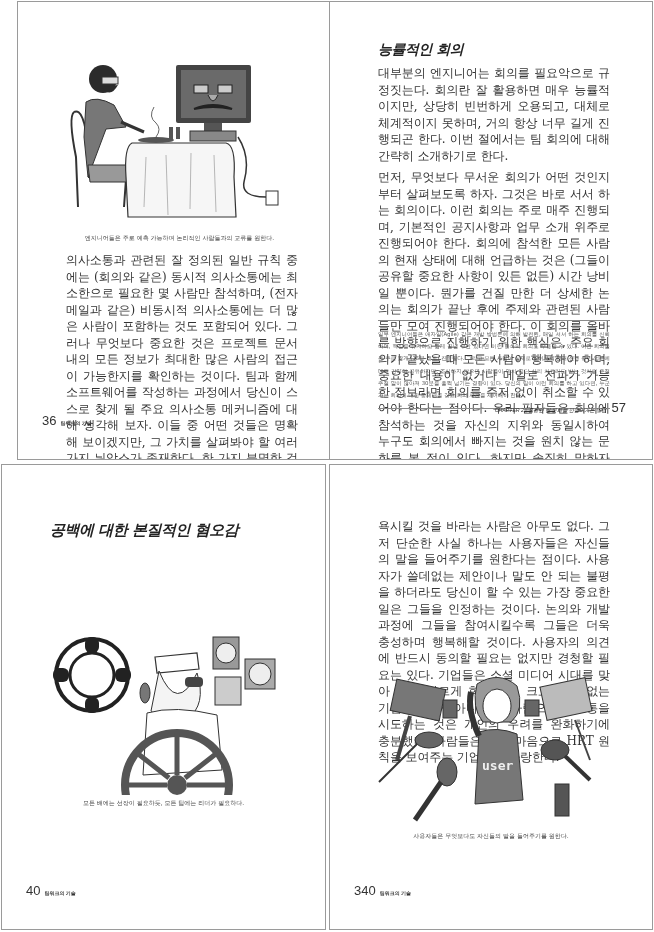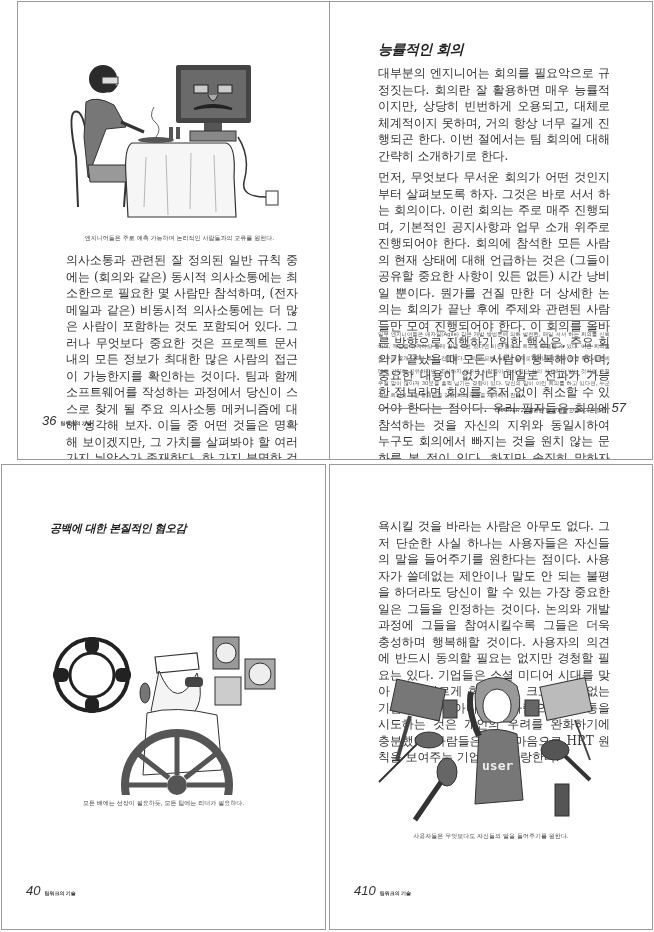--- a/index.html
+++ b/index.html
@@ -8,21 +8,21 @@
   #p52 { left: 1px; top: 1px; width: 325px; height: 459px; margin-left: 16px; }
   #p57 { left: 329px; top: 1px; width: 324px; height: 459px; }
   #p80 { left: 1px; top: 464px; width: 325px; height: 466px; }
   #p220 { left: 329px; top: 464px; width: 324px; height: 466px; padding-left: 48px; }
 
   .body-text { position: absolute; left: 48px; width: 232px; font-size: 12px; line-height: 16.5px; letter-spacing: -0.1px; color: #333; text-align: justify; }
   .body-text p { margin: 0 0 5px 0; }
   .caption { position: absolute; left: 0; right: 0; text-align: center; font-size: 6px; color: #444; }
   .heading { position: absolute; left: 48px; font-family: "DejaVu Sans", sans-serif; font-style: italic; font-weight: bold; color: #222; letter-spacing: -0.5px; }
   .folio { position: absolute; bottom: 30px; font-family: "Liberation Sans", sans-serif; color: #333; }
-  .folio .num { font-size: 13px; font-weight: 300; font-style: italic; }
+  .folio .num { font-size: 13px; font-weight: 300; }
   .folio .book { font-size: 5px; margin-left: 4px; font-weight: bold; }
   .left-folio { left: 24px; }
   .right-folio { right: 26px; }
   .right-folio .chap { font-size: 5.2px; margin-right: 5px; font-style: italic; }
 
   .note-box { position: absolute; left: 48px; width: 232px; border-top: 1.5px solid #8a8a8a; border-bottom: 1.5px solid #8a8a8a; padding: 7px 0; font-family: "DejaVu Sans", sans-serif; font-size: 5.4px; line-height: 12.2px; color: #555; text-align: justify; }
 
   .illus { position: absolute; }
 </style>
 </head>
@@ -75,21 +75,21 @@
     <p>대부분의 엔지니어는 회의를 필요악으로 규정짓는다. 회의란 잘 활용하면 매우 능률적이지만, 상당히 빈번하게 오용되고, 대체로 체계적이지 못하며, 거의 항상 너무 길게 진행되곤 한다. 이번 절에서는 팀 회의에 대해 간략히 소개하기로 한다.</p>
     <p>먼저, 무엇보다 무서운 회의가 어떤 것인지부터 살펴보도록 하자. 그것은 바로 서서 하는 회의이다. 이런 회의는 주로 매주 진행되며, 기본적인 공지사항과 업무 소개 위주로 진행되어야 한다. 회의에 참석한 모든 사람의 현재 상태에 대해 언급하는 것은 (그들이 공유할 중요한 사항이 있든 없든) 시간 낭비일 뿐이다. 뭔가를 건질 만한 더 상세한 논의는 회의가 끝난 후에 주제와 관련된 사람들만 모여 진행되어야 한다. 이 회의를 올바른 방향으로 진행하기 위한 핵심은, 주요 회의가 끝났을 때 모든 사람이 행복해야 하며, 중요한 내용이 없거나 메일로 전파가 가능한 정보라면 회의를 주저 없이 취소할 수 있어야 한다는 점이다. 우리 필자들은 회의에 참석하는 것을 자신의 지위와 동일시하여 누구도 회의에서 빠지는 것을 원치 않는 문화를 본 적이 있다. 하지만 솔직히 말하자면, 그건 미친 짓이다.</p>
   </div>
   <div class="note-box" style="top:318px">일부 엔지니어들은 애자일(Agile) 같은 개발 방법론에 의해 발전된, 매일 서서 하는 회의를 신뢰하며, 핵심을 유지하고 짧게 끝낼 수만 있다면 이런 형식의 회의도 수용할 수 있다. 이런 회의들은 주로 짧게 (15분 정도) 진행된다. 그리고 모든 사람이 실제로 일어서서 현재 진행 중인 업무에 대해 간략히 공유하지만, 조심하지 않으면 사람들이 마치 집단 심리 치료라도 받는 것처럼 주절주절 말이 많아져 30분을 훌쩍 넘기는 경향이 있다. 당신의 팀이 이런 회의를 하고 있다면, 누군가는 회의에 대한 통제권을 갖고 회의 시간을 제어해야 한다.</div>
   <div class="folio right-folio" style="bottom:43px">
     <span class="chap">CHAPTER 2 | 훌륭한 팀 문화를 만들어가는 방법</span><span class="num">57</span>
   </div>
 </div>
 
 <div class="page" id="p80">
-  <div class="heading" style="top:56px;font-size:11px">공백에 대한 본질적인 혐오감</div>
+  <div class="heading" style="top:56px;font-size:15px">공백에 대한 본질적인 혐오감</div>
   <svg class="illus" style="left:45px;top:170px" width="240" height="160" viewBox="0 0 240 160">
 
     <circle cx="45" cy="40" r="36" fill="none" stroke="#222" stroke-width="4"></circle>
     <circle cx="45" cy="40" r="22" fill="#fff" stroke="#222" stroke-width="3"></circle>
     <rect x="38" y="2" width="14" height="16" rx="6" fill="#222"></rect>
     <rect x="38" y="62" width="14" height="16" rx="6" fill="#222"></rect>
     <rect x="6" y="33" width="16" height="14" rx="6" fill="#222"></rect>
     <rect x="68" y="33" width="16" height="14" rx="6" fill="#222"></rect>
 
     <rect x="166" y="2" width="26" height="32" fill="#999" stroke="#333"></rect>
@@ -136,15 +136,15 @@
     <ellipse cx="54" cy="70" rx="14" ry="8" fill="#666" stroke="#333"></ellipse>
     <path d="M42 74 L4 112" stroke="#333" stroke-width="2"></path>
     <ellipse cx="72" cy="102" rx="10" ry="14" fill="#666" stroke="#333"></ellipse>
     <path d="M66 112 L40 150" stroke="#333" stroke-width="5"></path>
     <ellipse cx="180" cy="80" rx="14" ry="10" fill="#555" stroke="#333"></ellipse>
     <path d="M190 86 L215 110" stroke="#333" stroke-width="4"></path>
     <rect x="180" y="114" width="14" height="32" fill="#555" stroke="#333"></rect>
   </svg>
   <div class="caption" style="top:367px">사용자들은 무엇보다도 자신들의 말을 들어주기를 원한다.</div>
   <div class="folio left-folio">
-    <span class="num">410</span><span class="book">팀워크의 기술</span>
+    <span class="num">340</span><span class="book">팀워크의 기술</span>
   </div>
 </div>
 
 </body></html>

